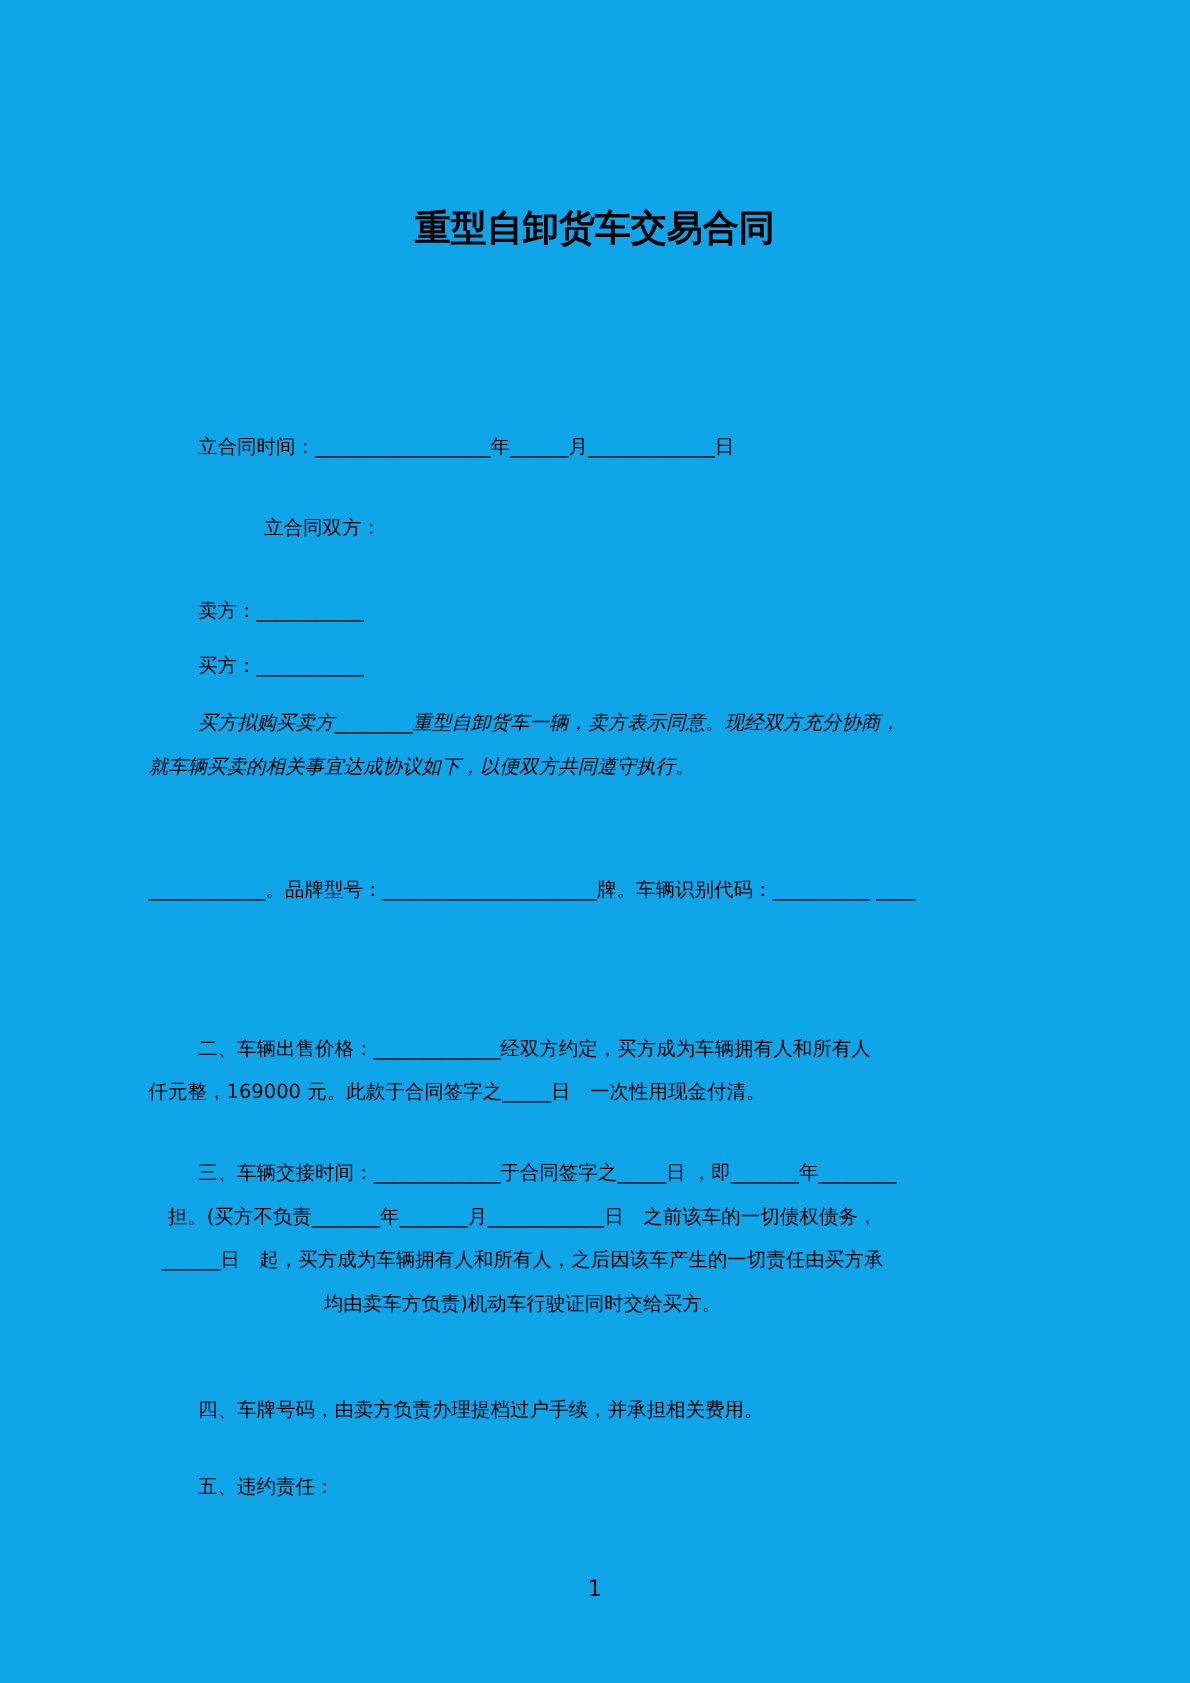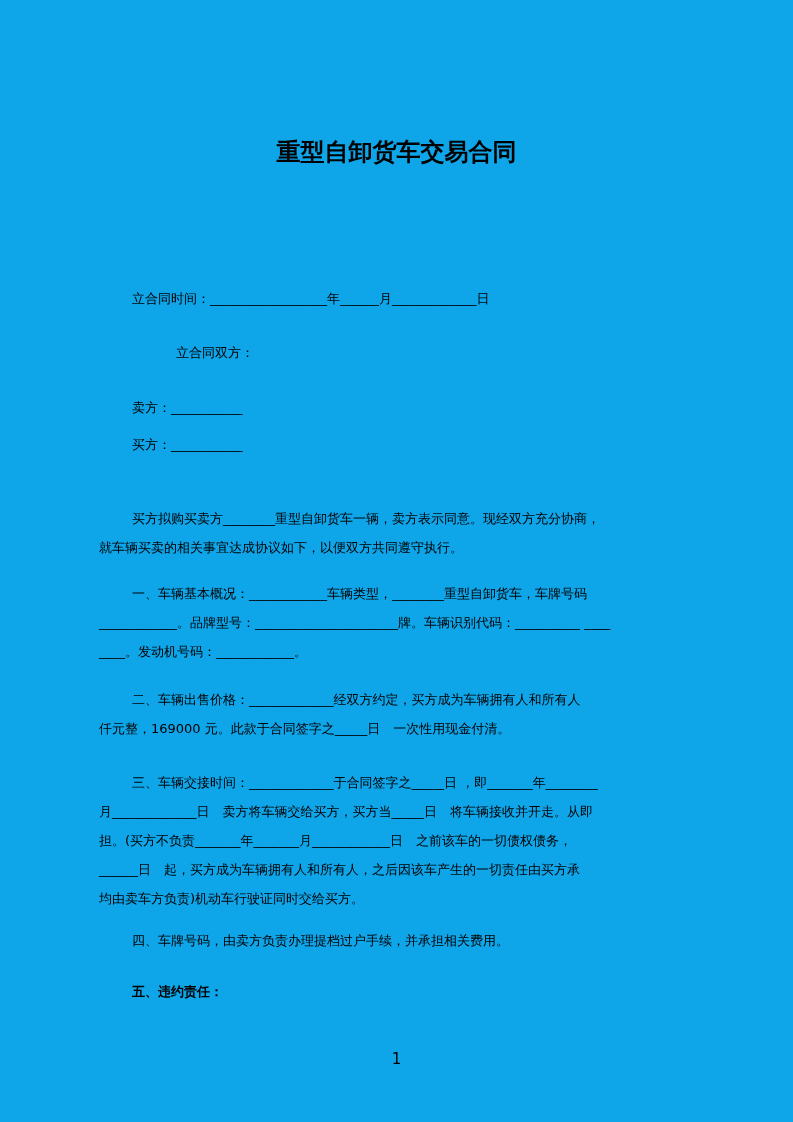--- a/index.html
+++ b/index.html
@@ -32,26 +32,26 @@
     line-height: 29px;
     white-space: pre;
     color: #000000;
   }
   .indent { text-indent: 33px; }
   .block { position: absolute; left: 99px; }
   #date-line    { position: absolute; top: 284px; left: 132px; }
   #parties-line { position: absolute; top: 338px; left: 132px; margin-left: 44px; }
   #seller-line  { position: absolute; top: 393px; left: 132px; }
   #buyer-line   { position: absolute; top: 430px; left: 132px; }
-  #intro-para   { top: 504px; }
+  #intro-para   { top: 468px; font-style: italic; }
   #clause-1     { top: 579px; }
   #clause-2     { top: 685px; }
-  #clause-3     { top: 768px; }
+  #clause-3     { top: 768px; text-align: center; }
   #clause-4     { top: 926px; }
-  #clause-5     { top: 977px; font-weight: bold; }
+  #clause-5     { top: 977px; }
   .page-number {
     position: absolute;
     top: 1045px;
     left: 0;
     width: 793px;
     text-align: center;
     font-size: 15px;
     line-height: 29px;
   }
 </style>
@@ -69,33 +69,30 @@
   <div id="seller-line" class="line">卖方：___________</div>
 
   <div id="buyer-line" class="line">买方：___________</div>
 
   <div id="intro-para" class="block">
     <div class="line indent">买方拟购买卖方________重型自卸货车一辆，卖方表示同意。现经双方充分协商，</div>
     <div class="line">就车辆买卖的相关事宜达成协议如下，以便双方共同遵守执行。</div>
   </div>
 
   <div id="clause-1" class="block">
-    <div class="line indent">一、车辆基本概况：____________车辆类型，________重型自卸货车，车牌号码</div>
     <div class="line">____________。品牌型号：______________________牌。车辆识别代码：__________ ____</div>
-    <div class="line">____。发动机号码：____________。</div>
   </div>
 
   <div id="clause-2" class="block">
     <div class="line indent">二、车辆出售价格：_____________经双方约定，买方成为车辆拥有人和所有人</div>
     <div class="line">仟元整，169000 元。此款于合同签字之_____日　一次性用现金付清。</div>
   </div>
 
   <div id="clause-3" class="block">
     <div class="line indent">三、车辆交接时间：_____________于合同签字之_____日 ，即_______年________</div>
-    <div class="line">月_____________日　卖方将车辆交给买方，买方当_____日　将车辆接收并开走。从即</div>
     <div class="line">担。(买方不负责_______年_______月____________日　之前该车的一切债权债务，</div>
     <div class="line">______日　起，买方成为车辆拥有人和所有人，之后因该车产生的一切责任由买方承</div>
     <div class="line">均由卖车方负责)机动车行驶证同时交给买方。</div>
   </div>
 
   <div id="clause-4" class="block">
     <div class="line indent">四、车牌号码，由卖方负责办理提档过户手续，并承担相关费用。</div>
   </div>
 
   <div id="clause-5" class="block">

